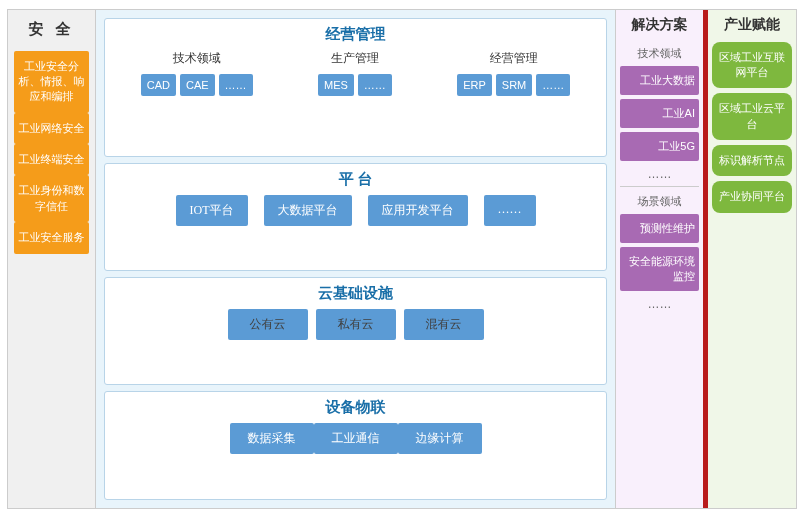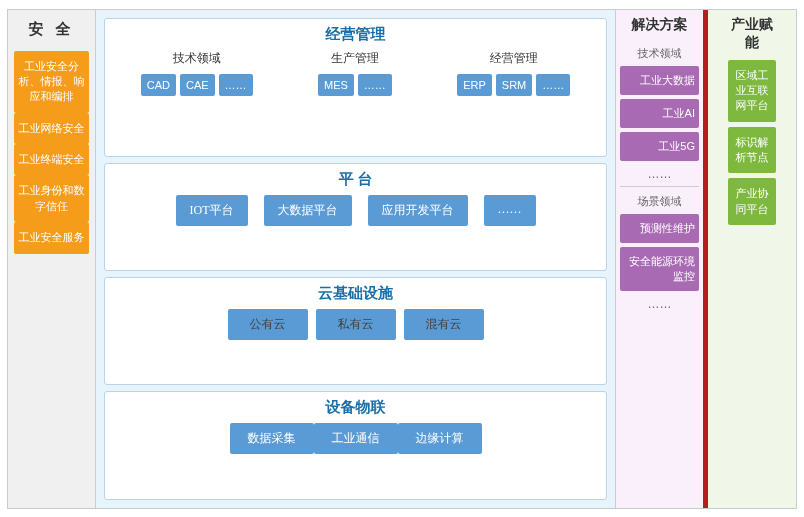--- a/index.html
+++ b/index.html
@@ -217,36 +217,36 @@
       padding: 2px 0;
     }
 
     
     .empowerment-col {
       width: 88px;
       background: #f0f7e8;
       display: flex;
       flex-direction: column;
       align-items: center;
-      padding: 6px 20px;
+      padding: 6px 4px;
     }
     .empowerment-title {
       font-size: 14px;
       font-weight: bold;
       color: #333;
       text-align: center;
       margin-bottom: 8px;
     }
     .empowerment-item {
       background: #7eb83e;
       color: #fff;
       font-size: 11px;
       text-align: center;
       padding: 8px 4px;
-      border-radius: 2px;
+      border-radius: 8px;
       margin-bottom: 5px;
       width: 100%;
       line-height: 1.4;
     }
 
     .divider-line {
       border-top: 1px solid #ccc;
       margin: 3px 0;
       width: 100%;
     }
@@ -338,17 +338,18 @@
     <div class="divider-line"></div>
     <div class="solutions-sub-title">场景领域</div>
     <div class="solutions-item">预测性维护</div>
     <div class="solutions-item">安全能源环境监控</div>
     <div class="solutions-dots">……</div>
   </div>
 
   <div class="empowerment-col">
     <div class="empowerment-title">产业赋能</div>
     <div class="empowerment-item">区域工业互联网平台</div>
+    <div class="empowerment-item">区域工业云平台</div>
     <div class="empowerment-item">标识解析节点</div>
     <div class="empowerment-item">产业协同平台</div>
   </div>
 
 </div>
 
 </body></html>

